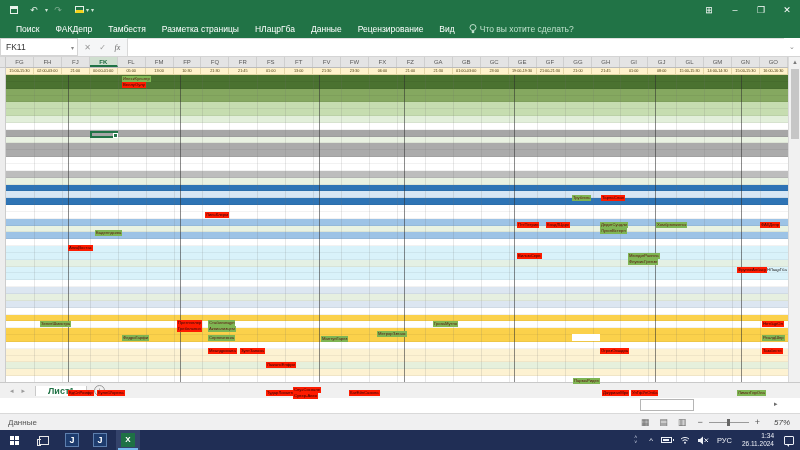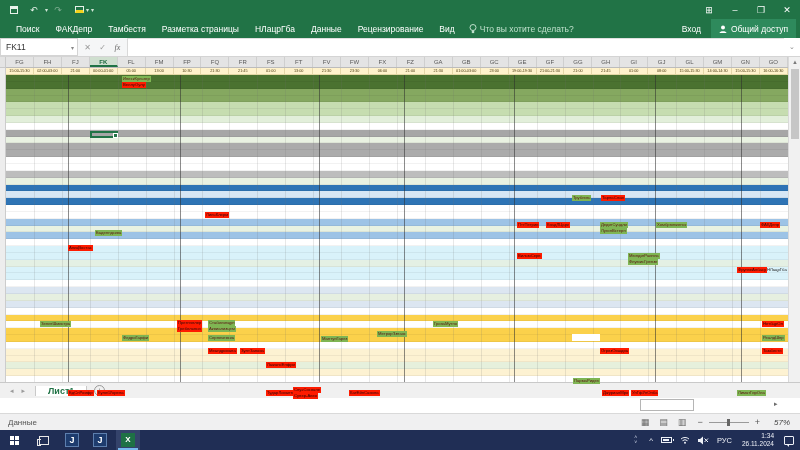--- a/index.html
+++ b/index.html
@@ -139,30 +139,20 @@
         <div class="menutab">Рецензирование</div>
         <div class="menutab">Вид</div>
         <div class="tellme">
           <svg width="8" height="10" viewBox="0 0 8 10">
             <circle cx="4" cy="3.5" r="3" fill="none" stroke="#bfe0cc" stroke-width="1"></circle>
             <rect x="2.8" y="6.5" width="2.4" height="2.6" fill="#bfe0cc"></rect>
           </svg>
           <span>Что вы хотите сделать?</span>
         </div>
       </div>
-    <div class="menuright">
-      <div class="signin">Вход</div>
-      <div class="share">
-        <svg width="8" height="8" viewBox="0 0 8 8">
-            <circle cx="4" cy="2.5" r="2" fill="#fff"></circle>
-            <path d="M0.5 8 C0.5 5.5 7.5 5.5 7.5 8 Z" fill="#fff"></path>
-          </svg>
-        <span>Общий доступ</span>
-      </div>
-    </div>
   </div>
 
   <div class="abs fbar">
     <div class="namebox">
       <span>FK11</span>
       <span class="nb-caret">▾</span>
     </div>
     <div class="fbtns">
       <div class="fbtn">✕</div>
       <div class="fbtn">✓</div>

